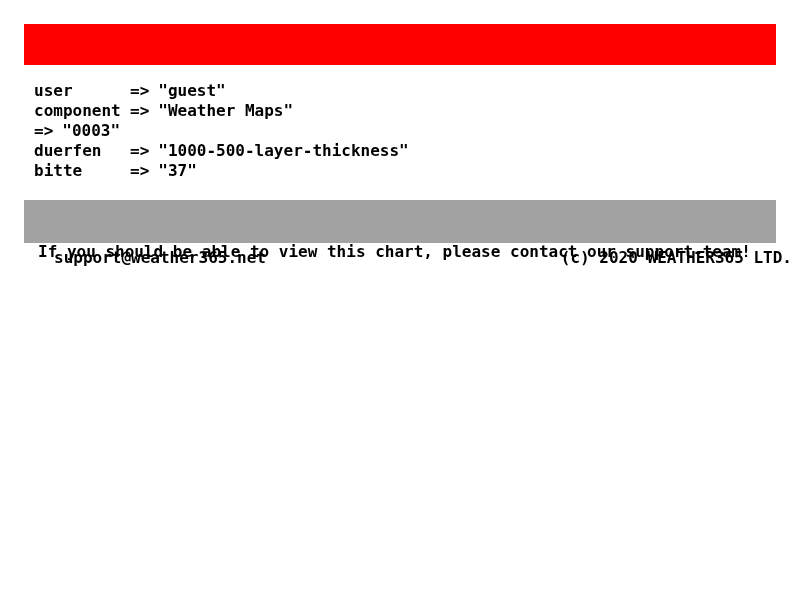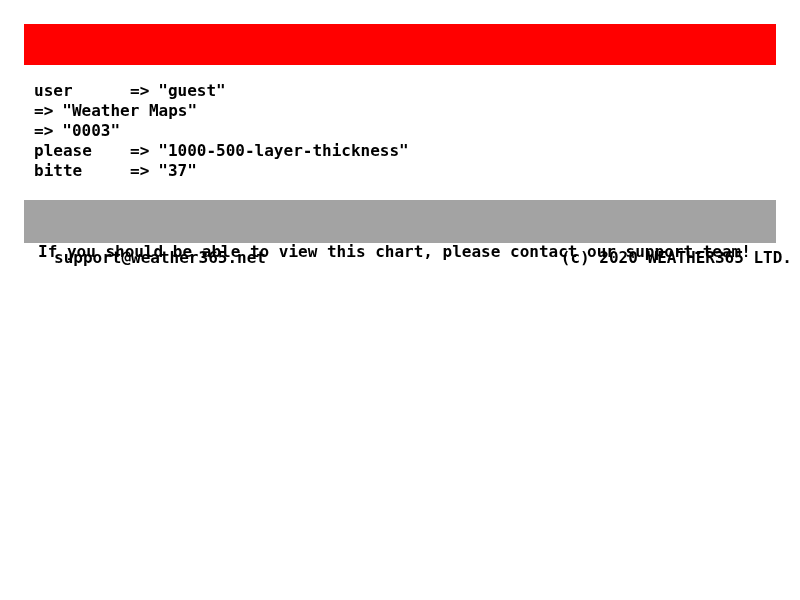--- a/index.html
+++ b/index.html
@@ -76,27 +76,27 @@
 
   <div class="banner banner-red">
     <div>You are not allowed to view this weather chart!</div>
   </div>
 
   <div class="details">
     <div class="detail-row">
       <span class="detail-key">user</span><span class="detail-arrow">=&gt;</span><span class="detail-value">"guest"</span>
     </div>
     <div class="detail-row">
-      <span class="detail-arrow">=&gt;</span><span class="detail-value">"Weather Maps"</span>
+      <span class="detail-key">component</span><span class="detail-arrow">=&gt;</span><span class="detail-value">"Weather Maps"</span>
     </div>
     <div class="detail-row">
       <span class="detail-arrow">=&gt;</span><span class="detail-value">"0003"</span>
     </div>
     <div class="detail-row">
-      <span class="detail-key">please</span><span class="detail-arrow">=&gt;</span><span class="detail-value">"1000-500-layer-thickness"</span>
+      <span class="detail-key">duerfen</span><span class="detail-arrow">=&gt;</span><span class="detail-value">"1000-500-layer-thickness"</span>
     </div>
     <div class="detail-row">
       <span class="detail-key">bitte</span><span class="detail-arrow">=&gt;</span><span class="detail-value">"37"</span>
     </div>
   </div>
 
   <div class="banner banner-green">
     <div>If you should be able to view this chart, please contact our support-team!</div>
   </div>
 

